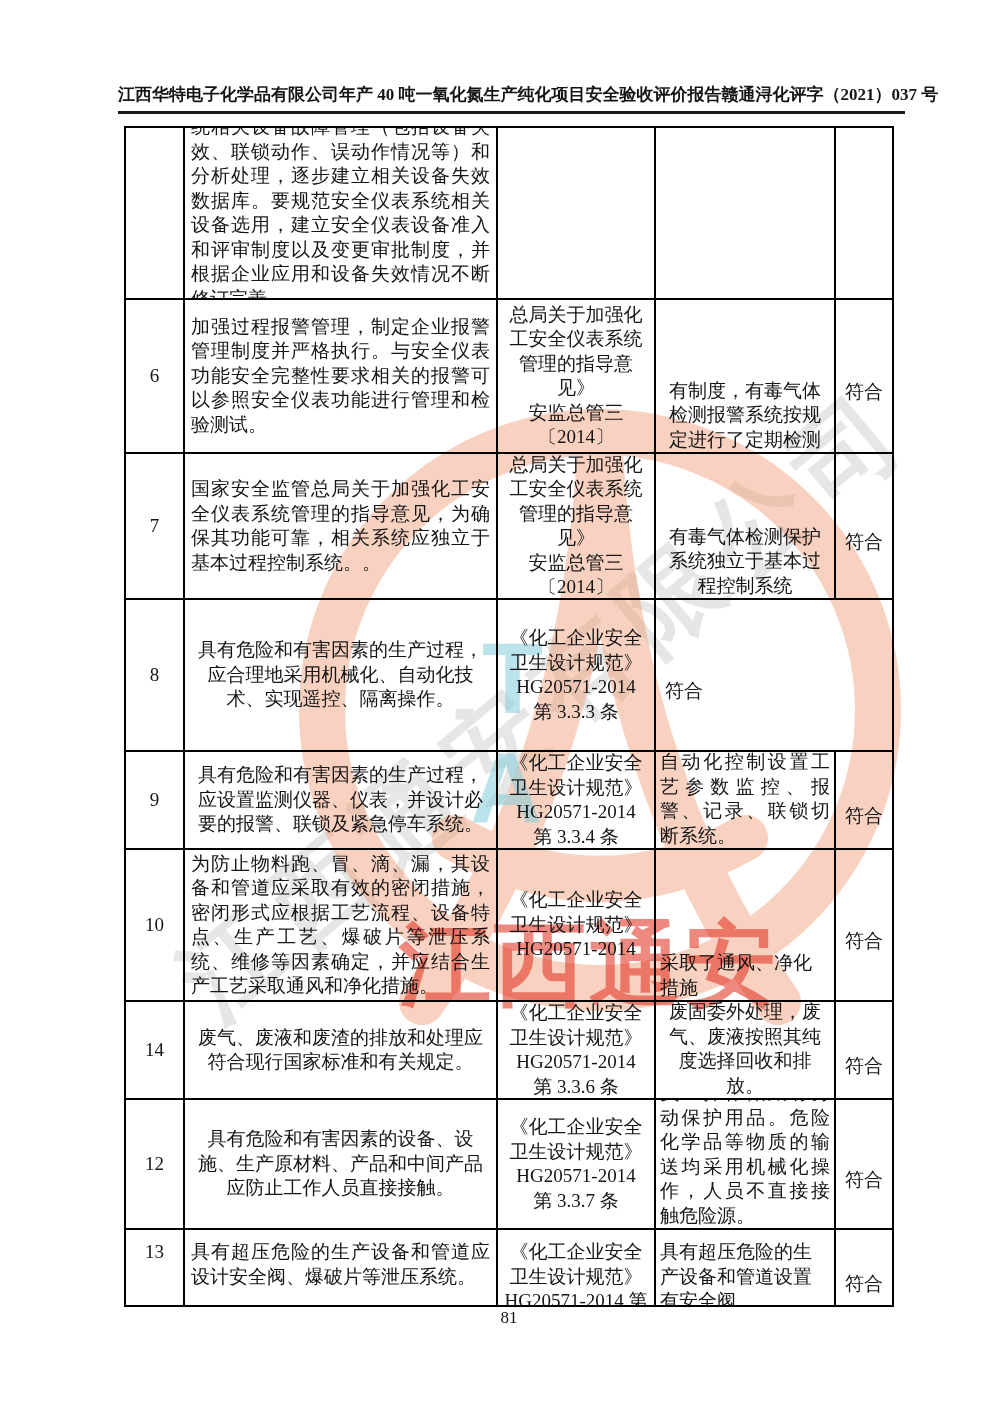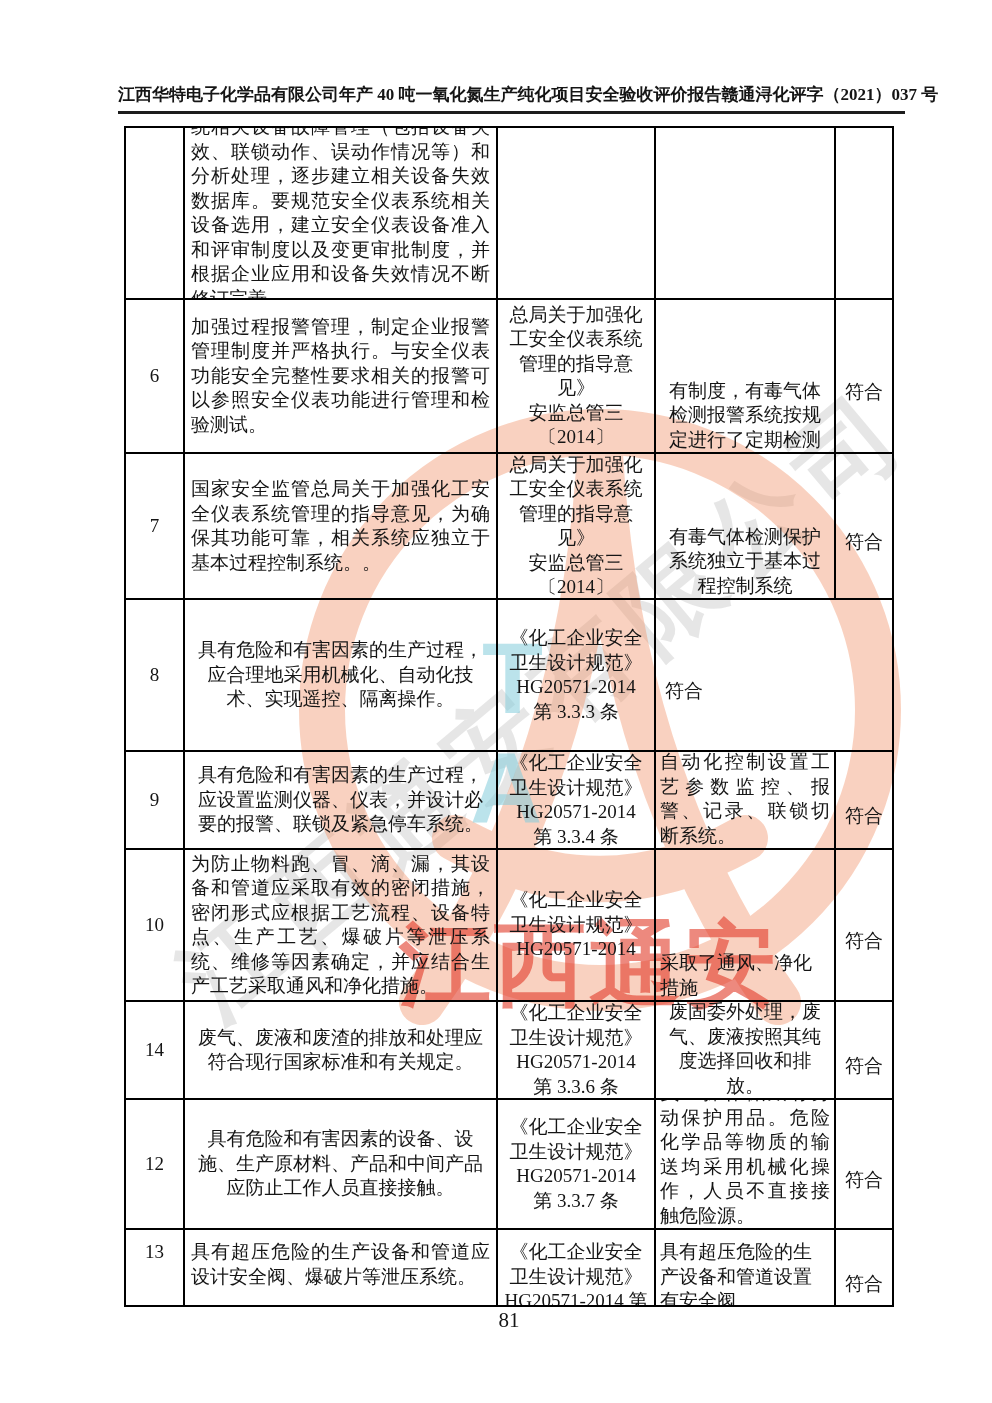--- a/index.html
+++ b/index.html
@@ -49,21 +49,21 @@
   .cell.standard{width:158px;padding:0 3px;text-align:center;}
   .cell.finding{width:180px;padding:0 4px;align-items:flex-end;}
   .cell.result{width:56px;text-align:center;margin-top:32px;}
   .al-justify .inner{text-align:justify;}
   .al-center .inner{text-align:center;}
   .al-left .inner{text-align:left;}
   .trow.top-align .cell{align-items:flex-start;padding-top:10px;}
   
   .page-number{
     position:absolute;left:509px;top:1308px;transform:translateX(-50%);
-    font-size:21px;z-index:3;
+    font-size:17px;z-index:3;
   }
 </style>
 </head>
 <body>
 
 <div class="page">
 
   <div class="wm wm-gray" style="color: rgb(168, 168, 168);">江西通安有限公司</div>
 
   <svg class="wm wm-logo" width="700" height="700" viewBox="0 0 700 700" fill="none">

